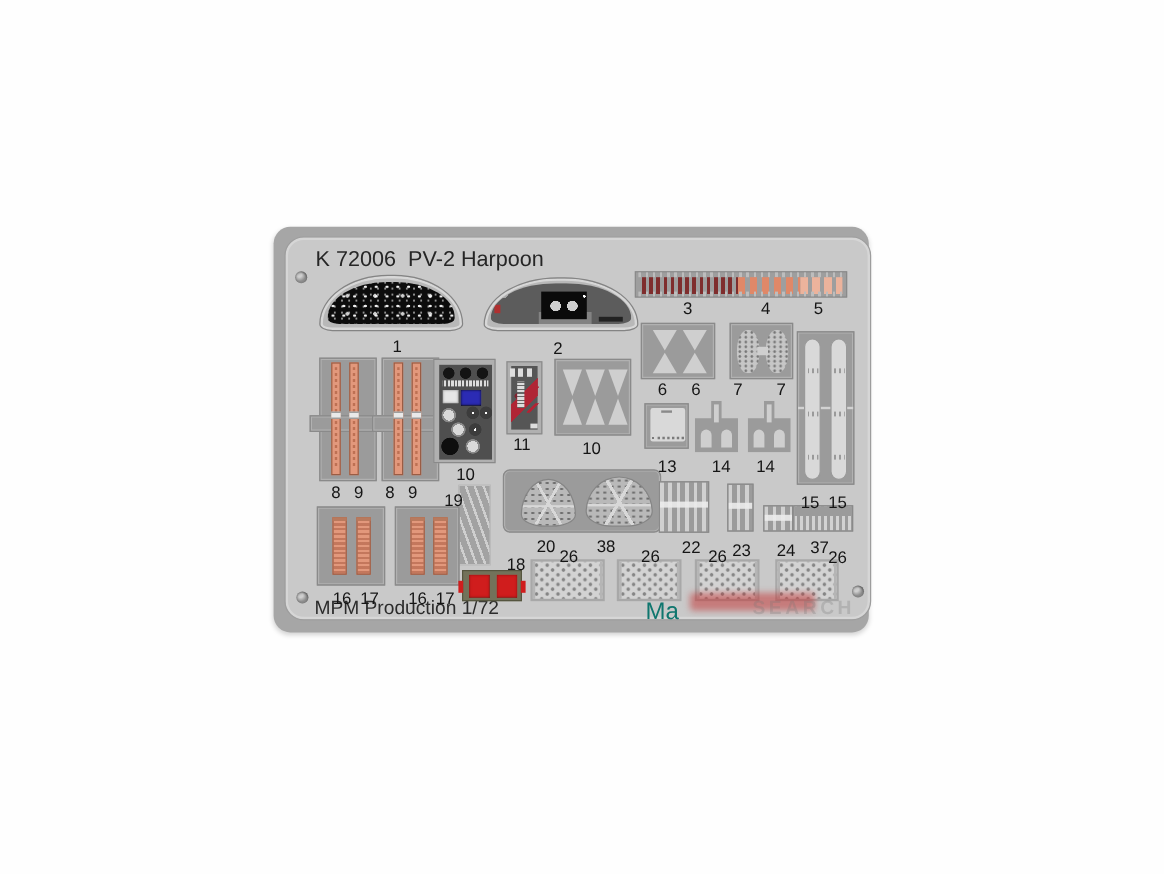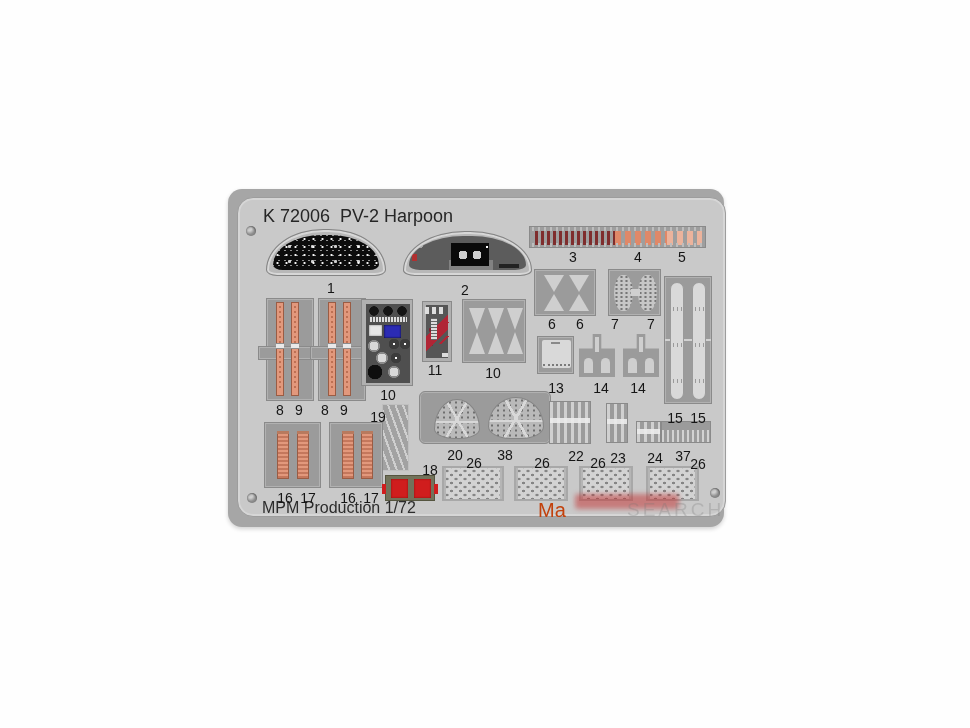--- a/index.html
+++ b/index.html
@@ -160,24 +160,24 @@
   
   .p13-inner{position:absolute;left:4px;top:3px;width:29px;height:28px;background:#d9d9d9;
        border-radius:2px;}
   .p13-inner::before{content:"";position:absolute;left:9px;top:2px;width:9px;height:2px;background:#8a8a8a;}
   .p13-inner::after{content:"";position:absolute;left:1px;right:1px;bottom:2px;height:0;
        border-bottom:2px dotted #7a7a7a;}
   
   .p18{background:#72725a;border:1px solid #55553f;box-sizing:border-box;}
   .p18 .sq{position:absolute;top:3px;width:17px;height:19px;background:#d01d1d;box-shadow:inset 0 0 2px #7a0d0d;}
   .p18 .tab{position:absolute;top:8px;width:4px;height:10px;background:#d01d1d;}
-  .wm-left{position:absolute;left:538px;top:499px;font-size:20px;color:#c2410c;z-index:5;}
+  .wm-left{position:absolute;left:538px;top:499px;font-size:20px;color:#0f766e;z-index:5;}
   .wm-red{position:absolute;left:575px;top:494px;width:104px;height:15px;background:rgba(195,45,45,.5);
        filter:blur(2.5px);border-radius:3px;z-index:5;}
-  .wm-right{position:absolute;left:627px;top:499px;font-size:19px;font-weight:normal;
+  .wm-right{position:absolute;left:627px;top:499px;font-size:16px;font-weight:bold;
        letter-spacing:3px;color:rgba(120,120,120,.28);z-index:5;}
 </style>
 </head>
 <body>
 
 <div class="page">
   <div class="backing"></div>
 
   <div class="fret">
     <div class="title">K 72006  PV-2 Harpoon</div>

